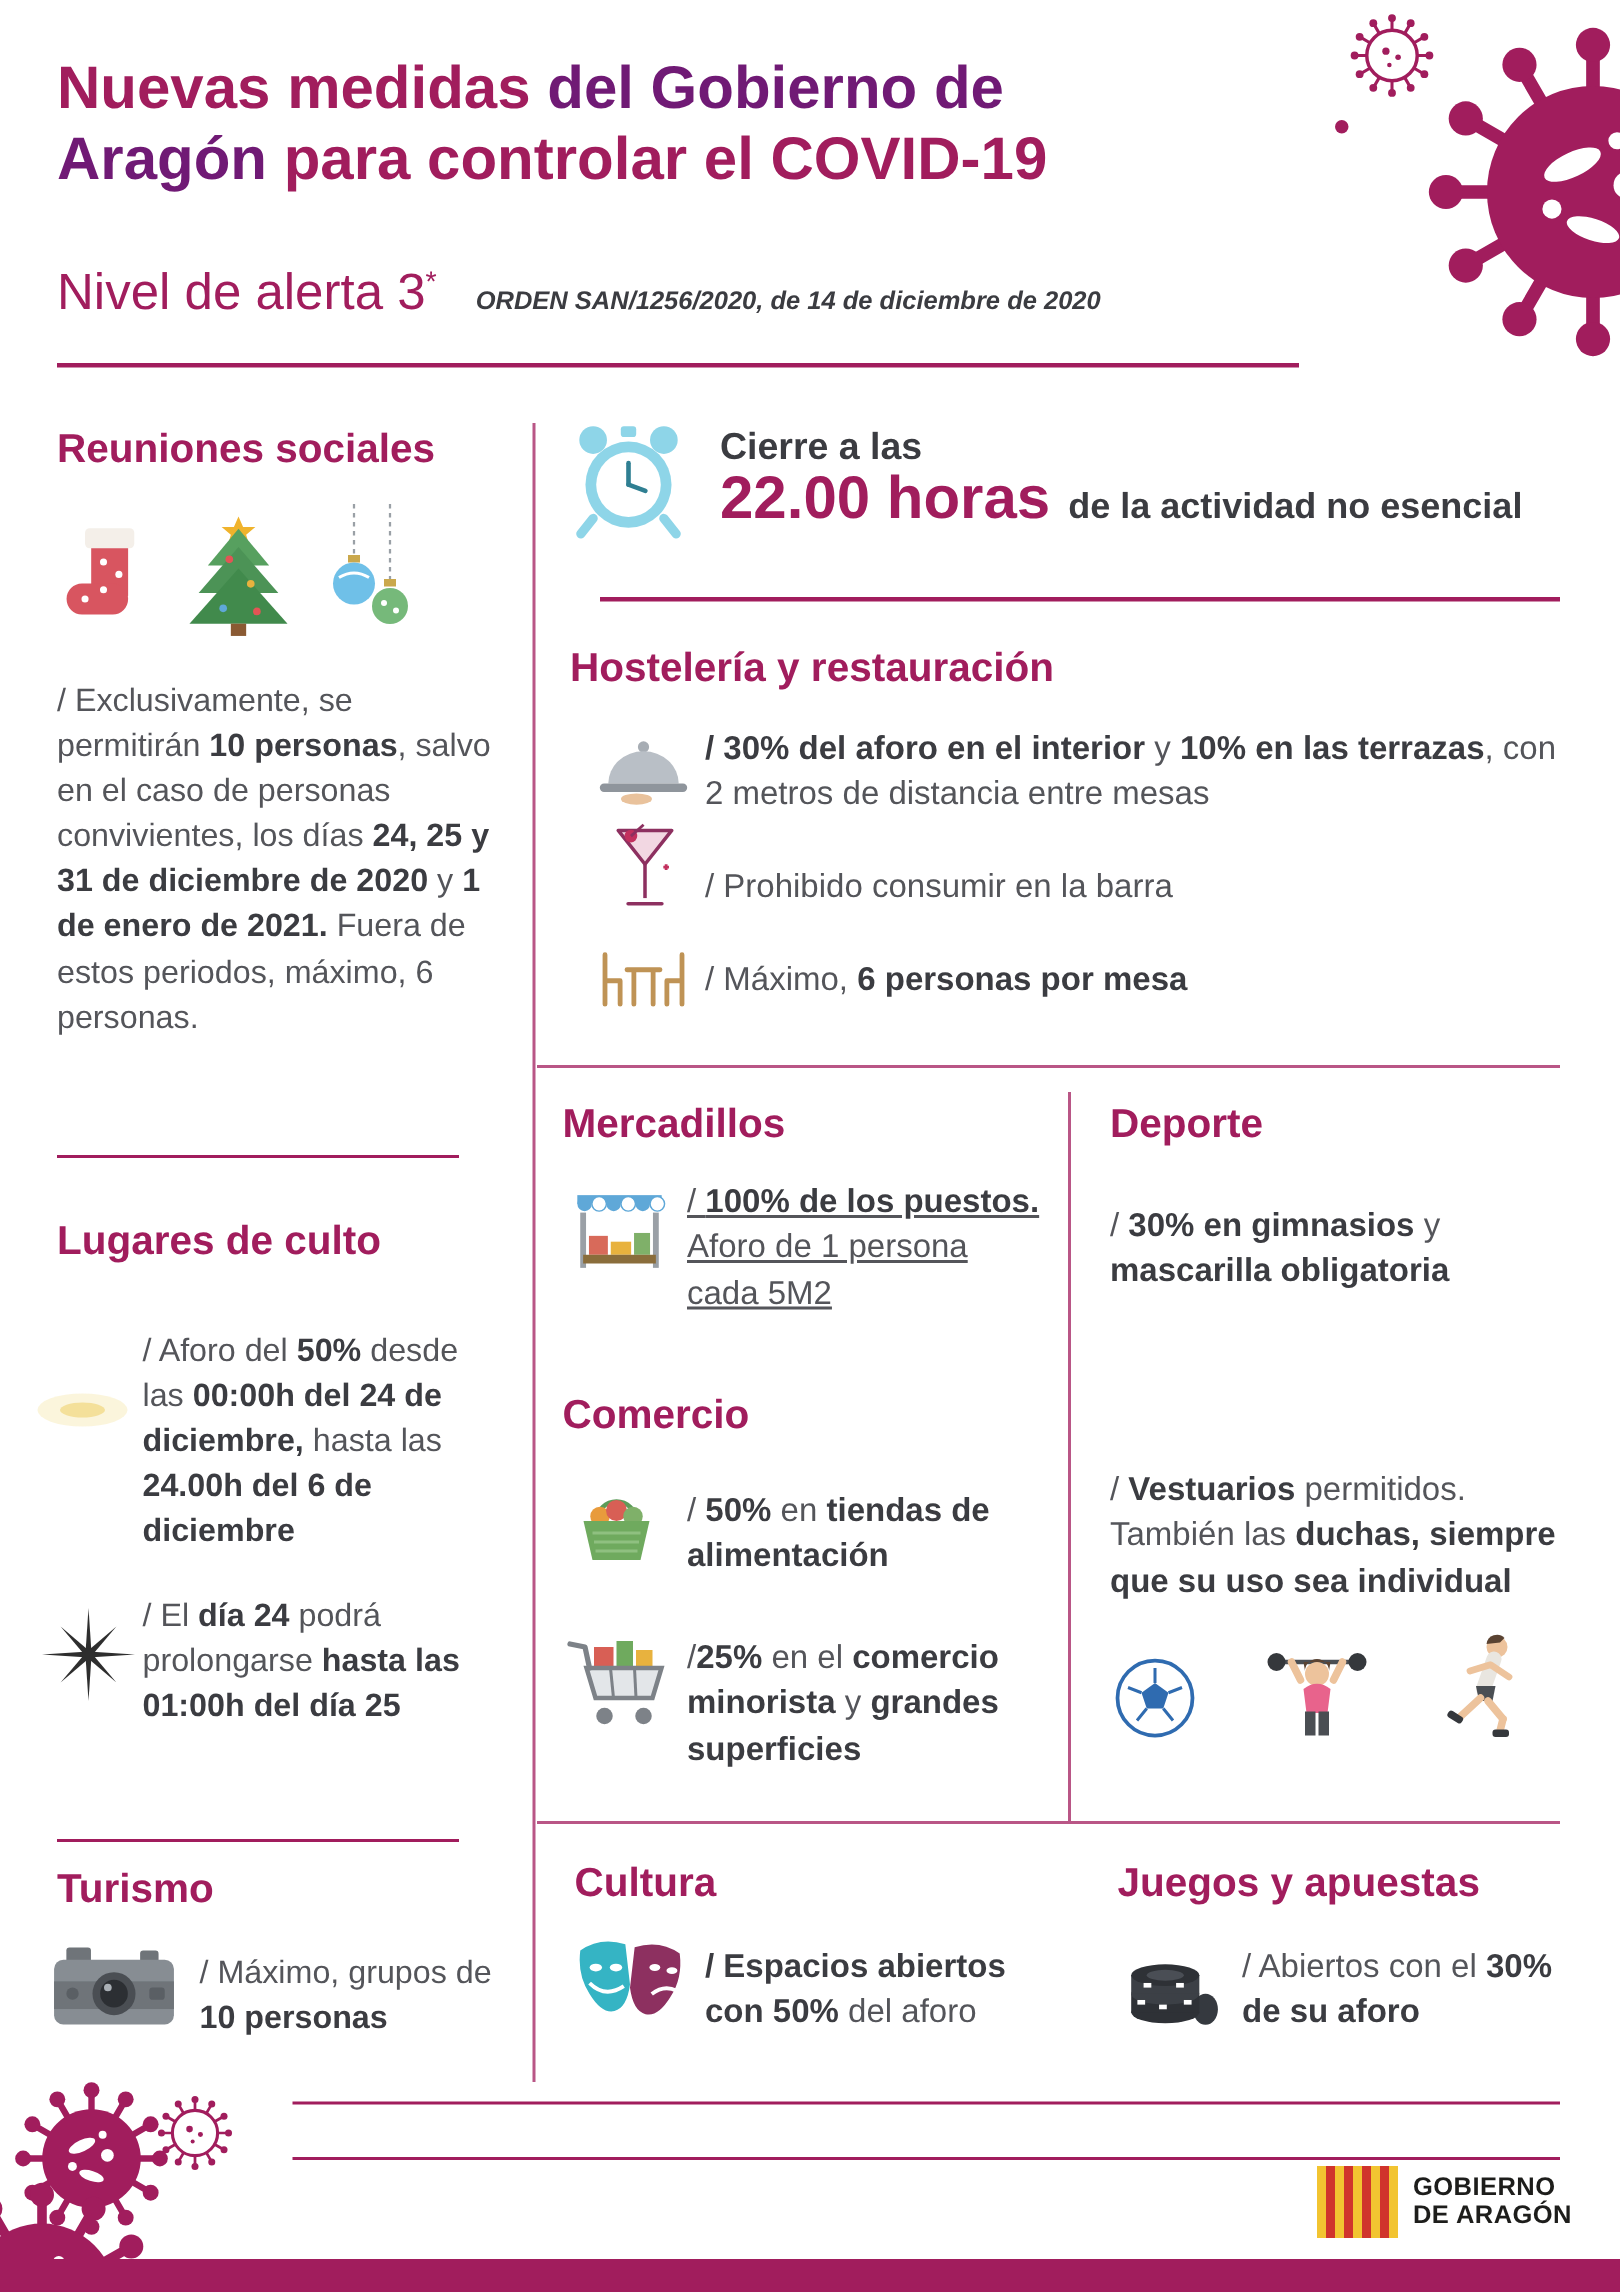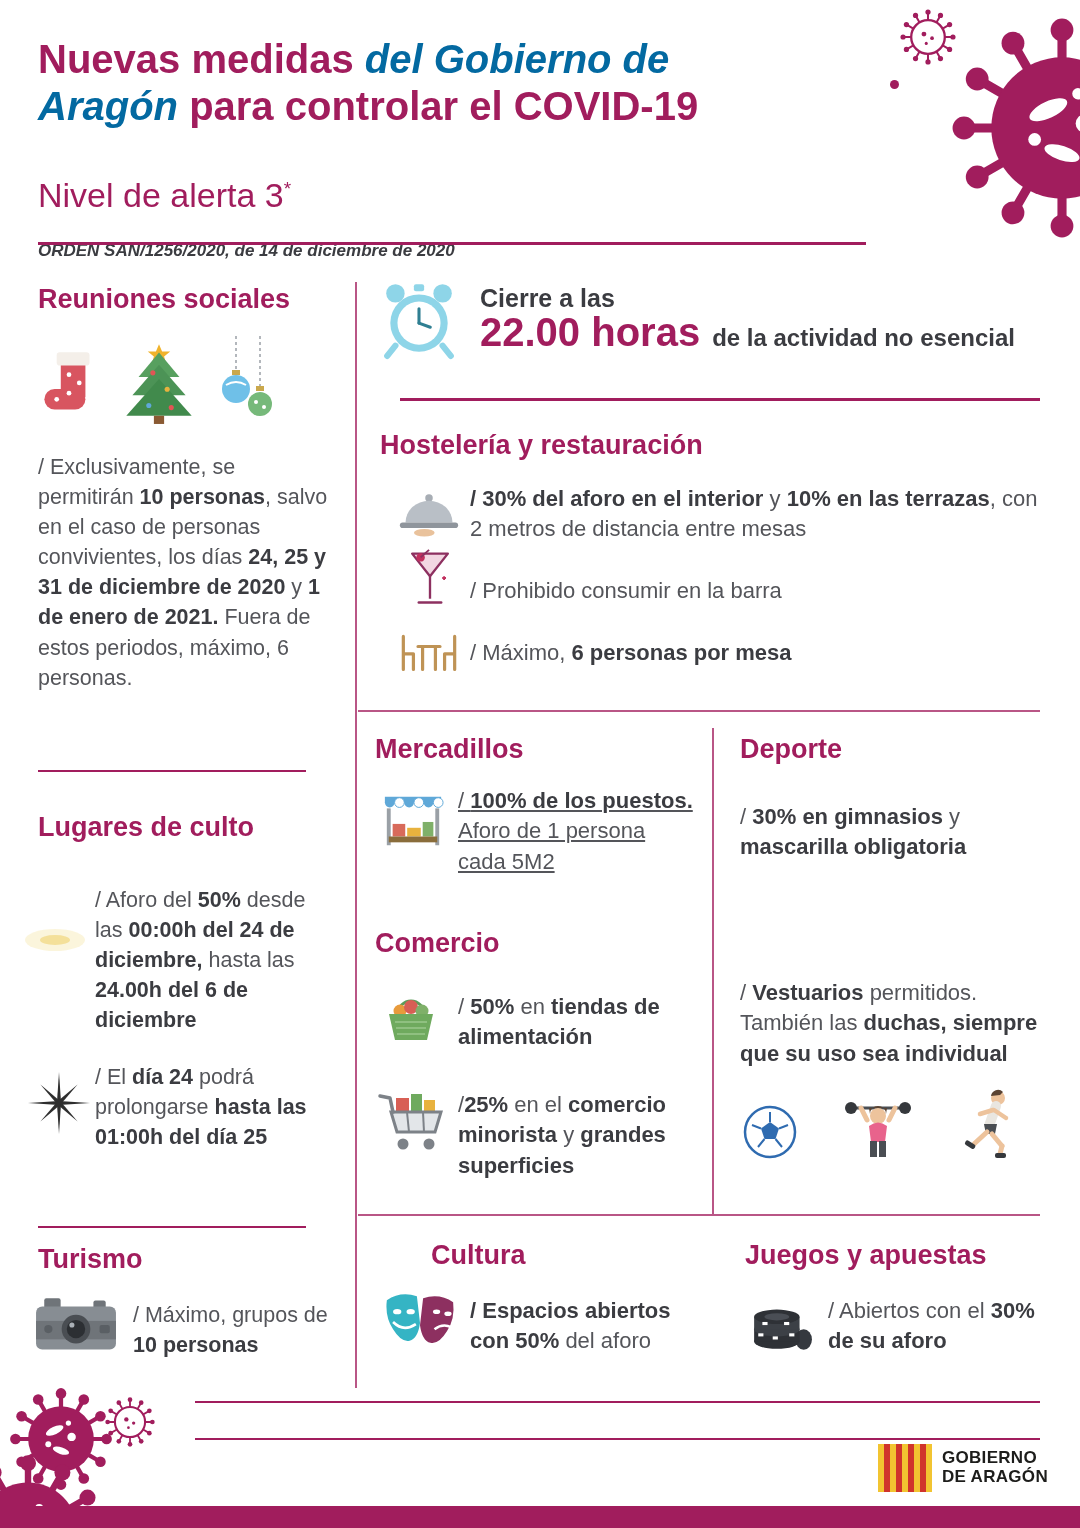--- a/index.html
+++ b/index.html
@@ -10,33 +10,33 @@
   }
   html,body{ background:#e9e9e9; }
   .page{
     position:relative; width:1080px; height:1528px; margin:0 auto;
     background:#ffffff; overflow:hidden;
     font-family:"Liberation Sans","DejaVu Sans",sans-serif;
     color:var(--body);
   }
   .abs{ position:absolute; }
   .acc{ color:var(--accent); }
-  .gry{ color:#0369a1;font-style:italic; }
+  .gry{ color:#701a75; }
   .sec-title{ font-size:27px; font-weight:700; color:var(--accent); }
   .body-text{ font-size:21.5px; line-height:1.40; color:var(--body); }
   .body-text strong{ color:var(--dark); font-weight:700; }
   .item-text{ font-size:22px; line-height:1.38; color:var(--body); }
   .item-text strong{ color:var(--dark); font-weight:700; }
   .line{ background:var(--accent); }
   .line.soft{ opacity:.75; }
   svg{ display:block; width:100%; height:100%; }
 
   
   #big-title{ left:38px; top:36px; font-size:40px; line-height:1.18; font-weight:700; }
-  #alert-row{ left:38px; top:176px; display:flex; align-items:baseline; gap:26px;flex-direction:column; }
+  #alert-row{ left:38px; top:176px; display:flex; align-items:baseline; gap:26px; }
   #alert-text{ font-size:34px; color:var(--accent); font-weight:400; }
   #alert-text sup{ font-size:19px; }
   #order-text{ font-size:17px; font-style:italic; color:var(--dark); font-weight:700; }
   #hr-head{ left:38px; top:242px; width:828px; height:3px; }
   #virus-big-tr{ left:948px; top:14px; width:228px; height:228px; }
   #virus-sm-tr{ left:899px; top:8px; width:58px; height:58px; }
   #dot-tr{ left:890px; top:80px; width:9px; height:9px; border-radius:50%; background:var(--accent); }
 
   
   #v-main{ left:355px; top:282px; width:2px; height:1106px; }
@@ -93,21 +93,21 @@
   #deporte-title{ left:740px; top:734px; }
   #dep-item1{ left:740px; top:802px; width:308px; }
   #dep-item2{ left:740px; top:892px; width:308px; }
   #dep-item3{ left:740px; top:978px; width:312px; }
   #sports-icons{ left:742px; top:1088px; display:flex; align-items:flex-end; gap:44px; }
   .ic-ball{ width:56px; height:56px; }
   .ic-lifter{ width:72px; height:70px; }
   .ic-runner{ width:58px; height:72px; }
 
   
-  #cultura-title{ left:383px; top:1240px;margin-left:48px; }
+  #cultura-title{ left:383px; top:1240px; }
   #masks-icon{ left:381px; top:1292px; width:78px; height:58px; }
   #cult-item{ left:470px; top:1296px; width:238px; }
   #juegos-title{ left:745px; top:1240px; }
   #chips-icon{ left:750px; top:1294px; width:64px; height:58px; }
   #jue-item{ left:828px; top:1296px; width:218px; }
 
   
   #foot-line1{ left:195px; top:1401px; width:845px; height:2px; }
   #foot-info{ left:225px; top:1409px; font-size:13.5px; letter-spacing:.9px; color:var(--accent); font-weight:400; }
   #foot-info strong, #foot-url{ font-weight:700; color:var(--accent); }

